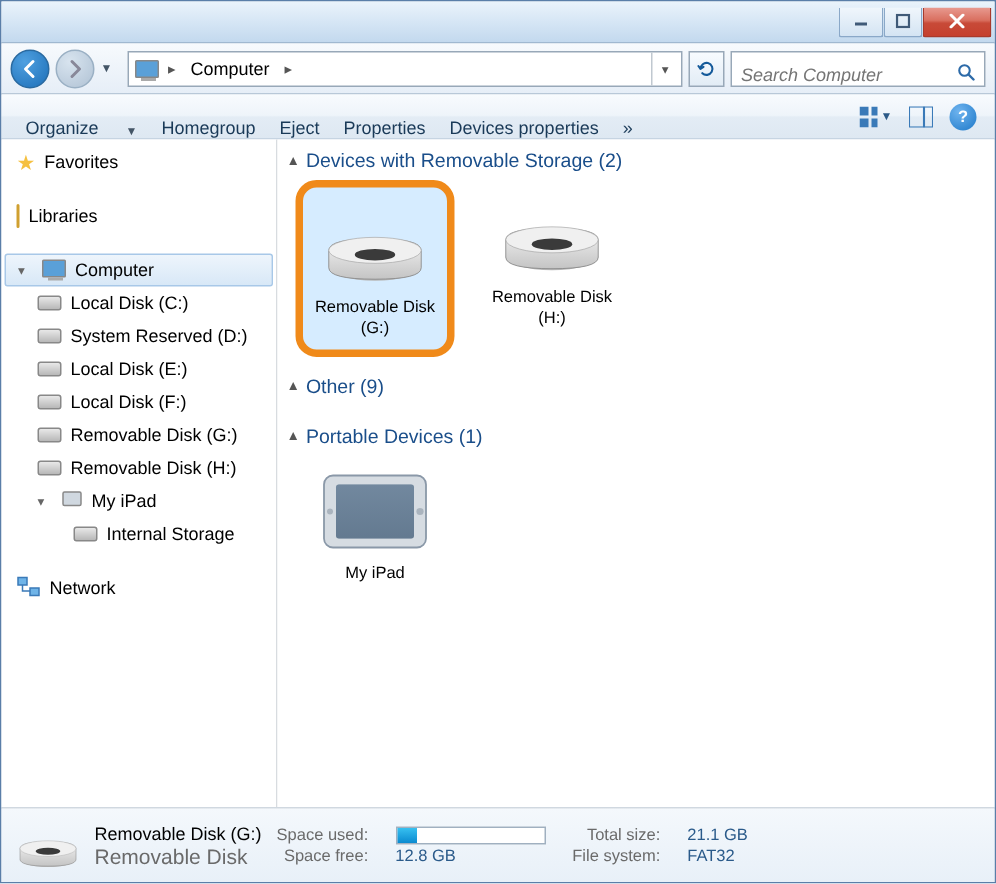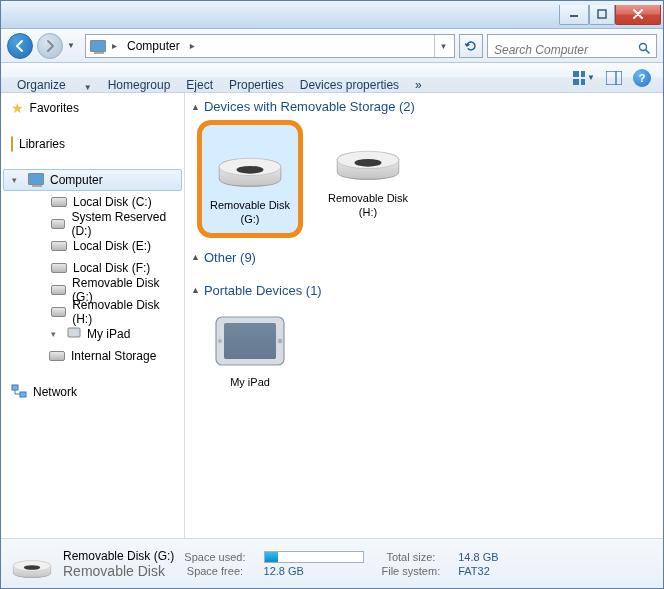--- a/index.html
+++ b/index.html
@@ -49,42 +49,42 @@
 .nav-item.sel { background:linear-gradient(to bottom,#eef5fc,#d8e8f7); border:1px solid #a8c8e8; border-radius:2px; margin:0 2px; padding-left:8px;}
 .nav-item .exp { width:10px; font-size:9px; color:#666; }
 .nav-item .lbl {}
 .star { color:#f5c040; font-size:14px; }
 .folder-ico { width:16px; height:14px; background:linear-gradient(to bottom,#fce9a8,#f0c050); border-radius:2px; border:1px solid #d0a030; }
 .homegroup-ico { width:16px; height:14px; font-size:13px; }
 .pc-ico { display:inline-block; width:16px; height:12px; background:#5aa0d8; border:1px solid #888; border-radius:1px; position:relative; }
 .pc-ico::after{content:""; position:absolute; bottom:-3px; left:3px; width:10px; height:2px; background:#aaa;}
 .drive-ico { display:inline-block; width:16px; height:10px; background:linear-gradient(to bottom,#e8e8e8,#b8b8b8); border:1px solid #888; border-radius:2px; }
 .net-ico { font-size:13px; }
-.sub { padding-left:24px;margin-left:26px; }
+.sub { padding-left:24px; }
 .sub2 { padding-left:48px;text-align:center; }
 
 
 .content { flex:1; background:#fff; overflow-y:auto; padding:2px 8px 8px 4px; }
 .section-hdr { display:flex; align-items:center; gap:4px; font-size:13px; color:#1a4e8a; padding:4px 0 6px 2px; cursor:default;}
 .section-hdr .tri { font-size:9px; color:#555; }
 .grid { display:flex; flex-wrap:wrap; gap:12px 12px; padding-left:8px; padding-bottom:8px; }
 .tile { width:106px; display:flex; flex-direction:column; align-items:center; text-align:center; font-size:11px; color:#000; padding:4px; }
 .tile .icon-wrap { width:80px; height:66px; display:flex; align-items:center; justify-content:center; margin-bottom:2px; }
 .tile .lbl { line-height:1.25; }
 .tile.highlighted { border:5px solid #f08a1a; border-radius:14px; background:#d6ecff; padding:6px; }
 .remdisk-svg { width:72px; height:52px; }
 .filedrawer { width:46px; height:54px; }
 .ipad-svg { width:80px; height:64px; }
 .photos-app { width:56px; height:56px; border:1px solid #c8c8c8; border-radius:10px; background:#fff; display:flex; align-items:center; justify-content:center; }
 
 
 .statusbar { height:50px; border-top:1px solid #d0d8e0; background:linear-gradient(to bottom,#f4f8fc,#e8f0f8); display:flex; align-items:center; padding:4px 10px; font-size:11px; color:#333; gap:10px; }
 .sb-icon { width:42px; height:34px; display:flex; align-items:center; justify-content:center; }
 .sb-cols { display:grid; grid-template-columns: auto auto auto auto; column-gap:18px; row-gap:2px; align-items:center; }
-.sb-label { color:#6a6a6a; text-align:center; }
+.sb-label { color:#6a6a6a; text-align:right; }
 .sb-val { color:#2a5a8a; }
 .sb-name { font-size:12px; color:#000; }
 .sb-type { font-size:14px; color:#6a6a6a; }
 .sb-bar { width:100px; height:12px; border:1px solid #a0b0c0; background:#fff; position:relative;}
 .sb-bar .fill { position:absolute; left:0; top:0; bottom:0; width:14%; background:linear-gradient(to bottom,#37c0f0,#0a8ad0);}
 </style>
 </head>
 <body>
 
 <svg width="0" height="0" style="position:absolute">
@@ -325,21 +325,21 @@
     <div>
       <div class="sb-name">Removable Disk (G:)</div>
       <div class="sb-type">Removable Disk</div>
     </div>
     <div class="sb-cols">
       <div class="sb-label">Space used:</div>
       <div class="sb-bar">
           <div class="fill"></div>
         </div>
       <div class="sb-label">Total size:</div>
-      <div class="sb-val">14.8 GB</div>
+      <div class="sb-val">21.1 GB</div>
       <div class="sb-label">Space free:</div>
       <div class="sb-val">12.8 GB</div>
       <div class="sb-label">File system:</div>
       <div class="sb-val">FAT32</div>
     </div>
   </div>
 
 </div>
 
 </body></html>

